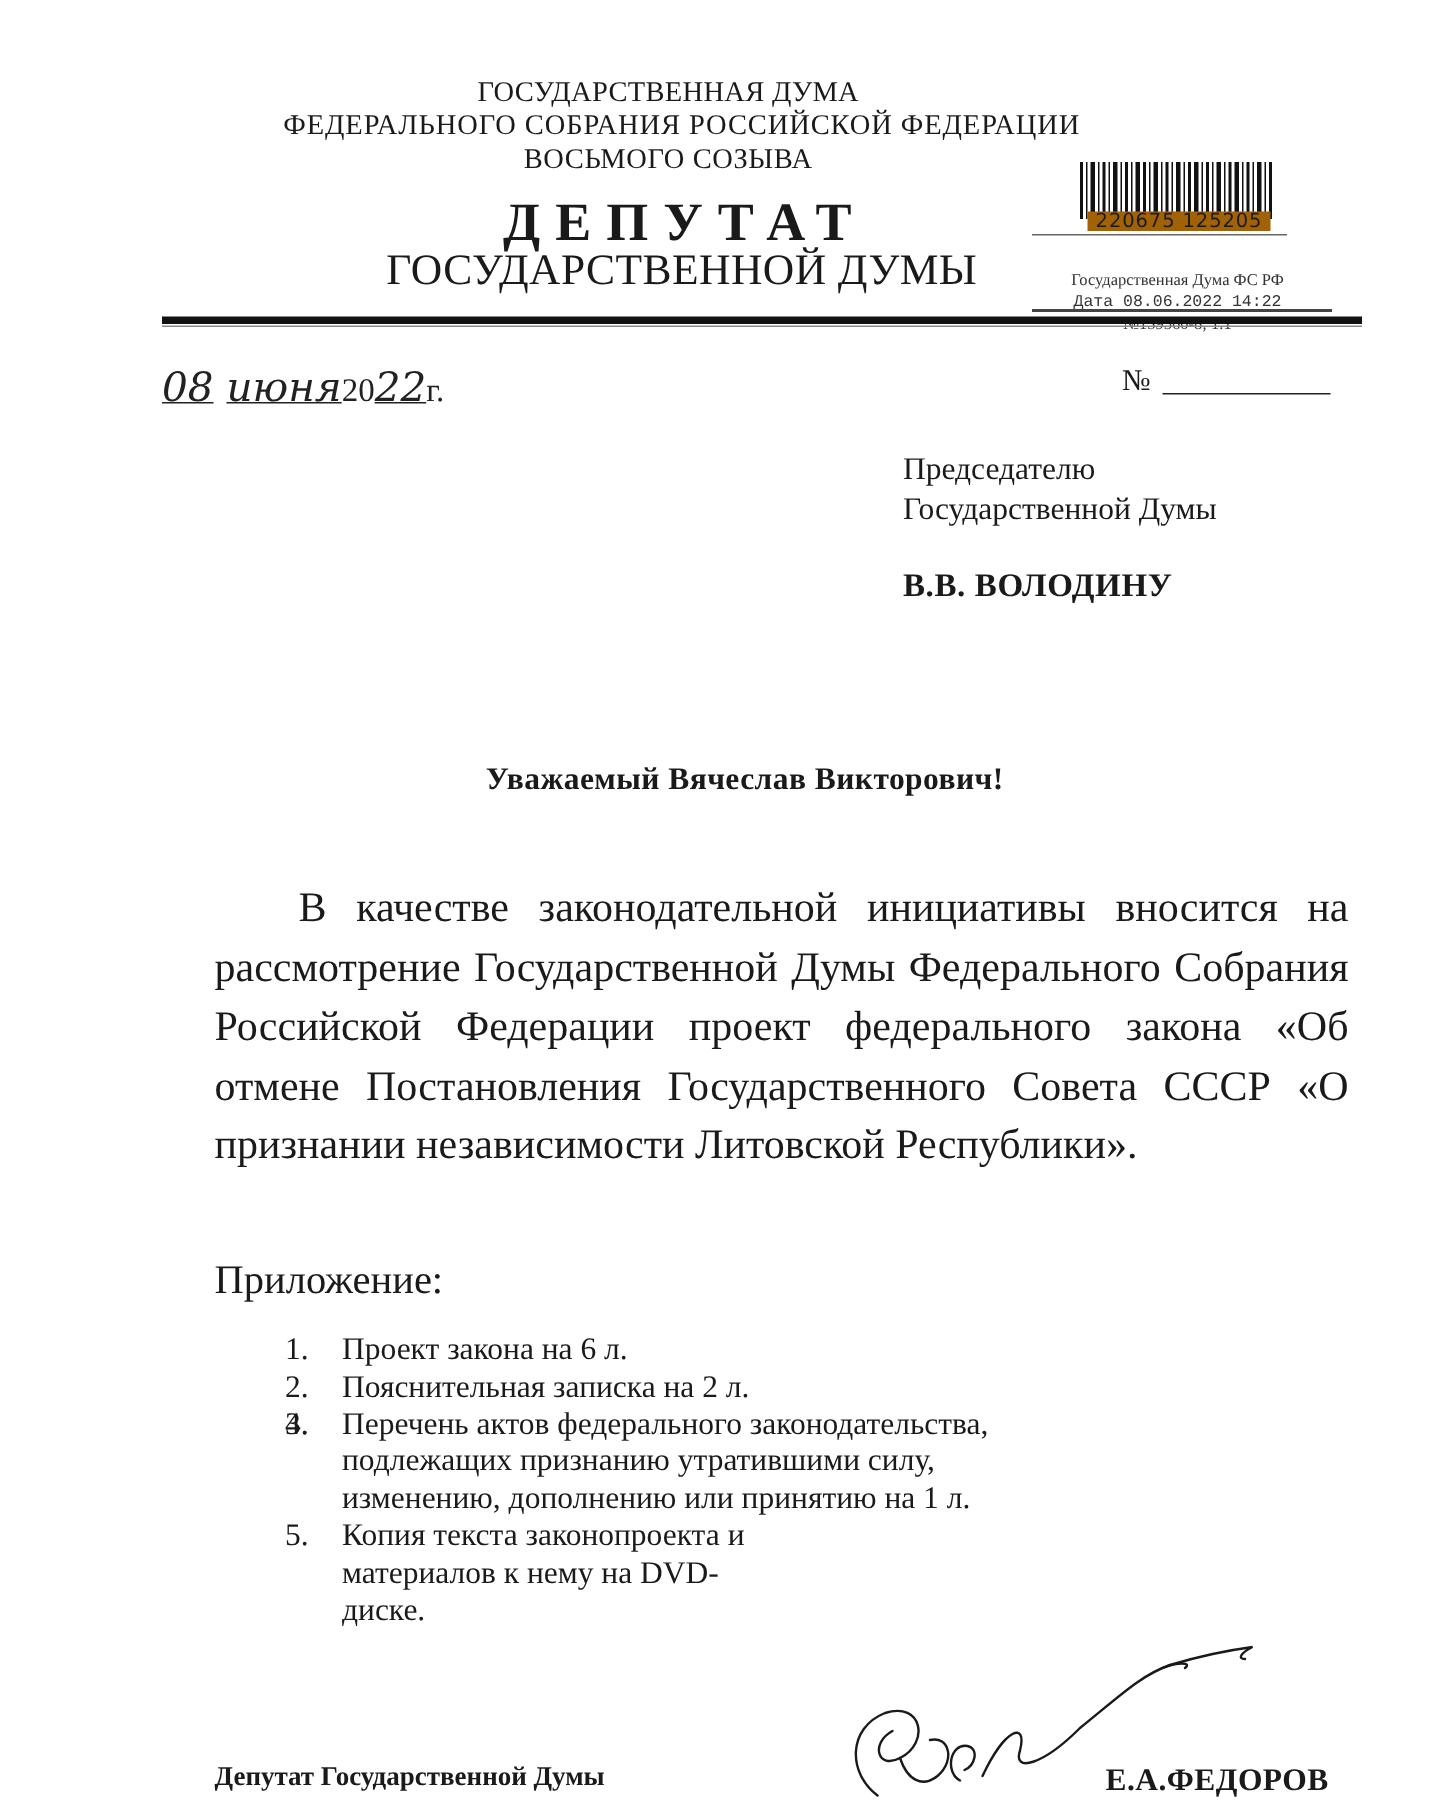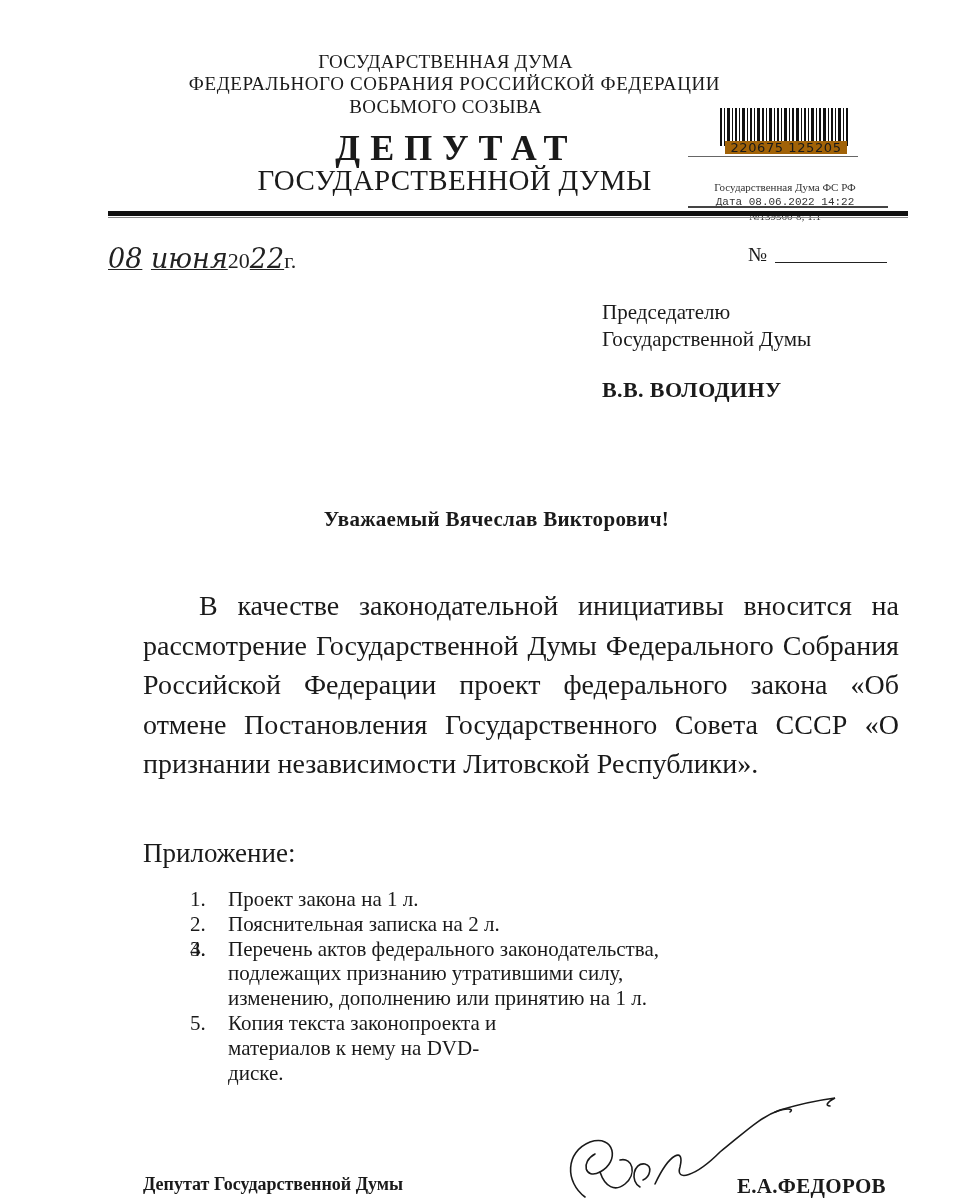--- a/index.html
+++ b/index.html
@@ -115,21 +115,21 @@
 <div class="abs addr addr1">Председателю</div>
 <div class="abs addr addr2">Государственной Думы</div>
 <div class="abs addr addr3">В.В. ВОЛОДИНУ</div>
 
 <div class="abs salutation">Уважаемый Вячеслав Викторович!</div>
 
 <div class="abs body-text">В качестве законодательной инициативы вносится на рассмотрение Государственной  Думы  Федерального Собрания Российской Федерации проект федерального закона «Об отмене Постановления Государственного Совета СССР «О признании независимости Литовской Республики».</div>
 
 <div class="abs appendix-label">Приложение:</div>
 <ul class="abs app-list">
-  <li><span class="n">1.</span><span>Проект закона на 1 л.</span></li>
+  <li><span class="n">1.</span><span>Проект закона на 6 л.</span></li>
   <li><span class="n">2.</span><span>Пояснительная записка на 2 л.</span></li>
   <li><span class="n">3.</span></li>
   <li style="width:470px"><span class="n">4.</span><span>Перечень актов федерального законодательства, подлежащих признанию утратившими силу, изменению, дополнению или принятию на 1 л.</span></li>
   <li style="width:300px"><span class="n">5.</span><span>Копия текста законопроекта и материалов к нему на DVD-диске.</span></li>
 </ul>
 
 <svg class="abs signature" viewBox="0 0 300 108">
   <g fill="none" stroke="#1a1a1a" stroke-width="1.6" stroke-linecap="round">
     <path d="M40 105 C 20 90, 20 60, 45 50 C 70 42, 75 70, 55 80 C 40 88, 35 70, 50 62"></path>
     <path d="M55 80 C 60 95, 70 100, 80 92 C 92 82, 88 65, 75 68"></path>

